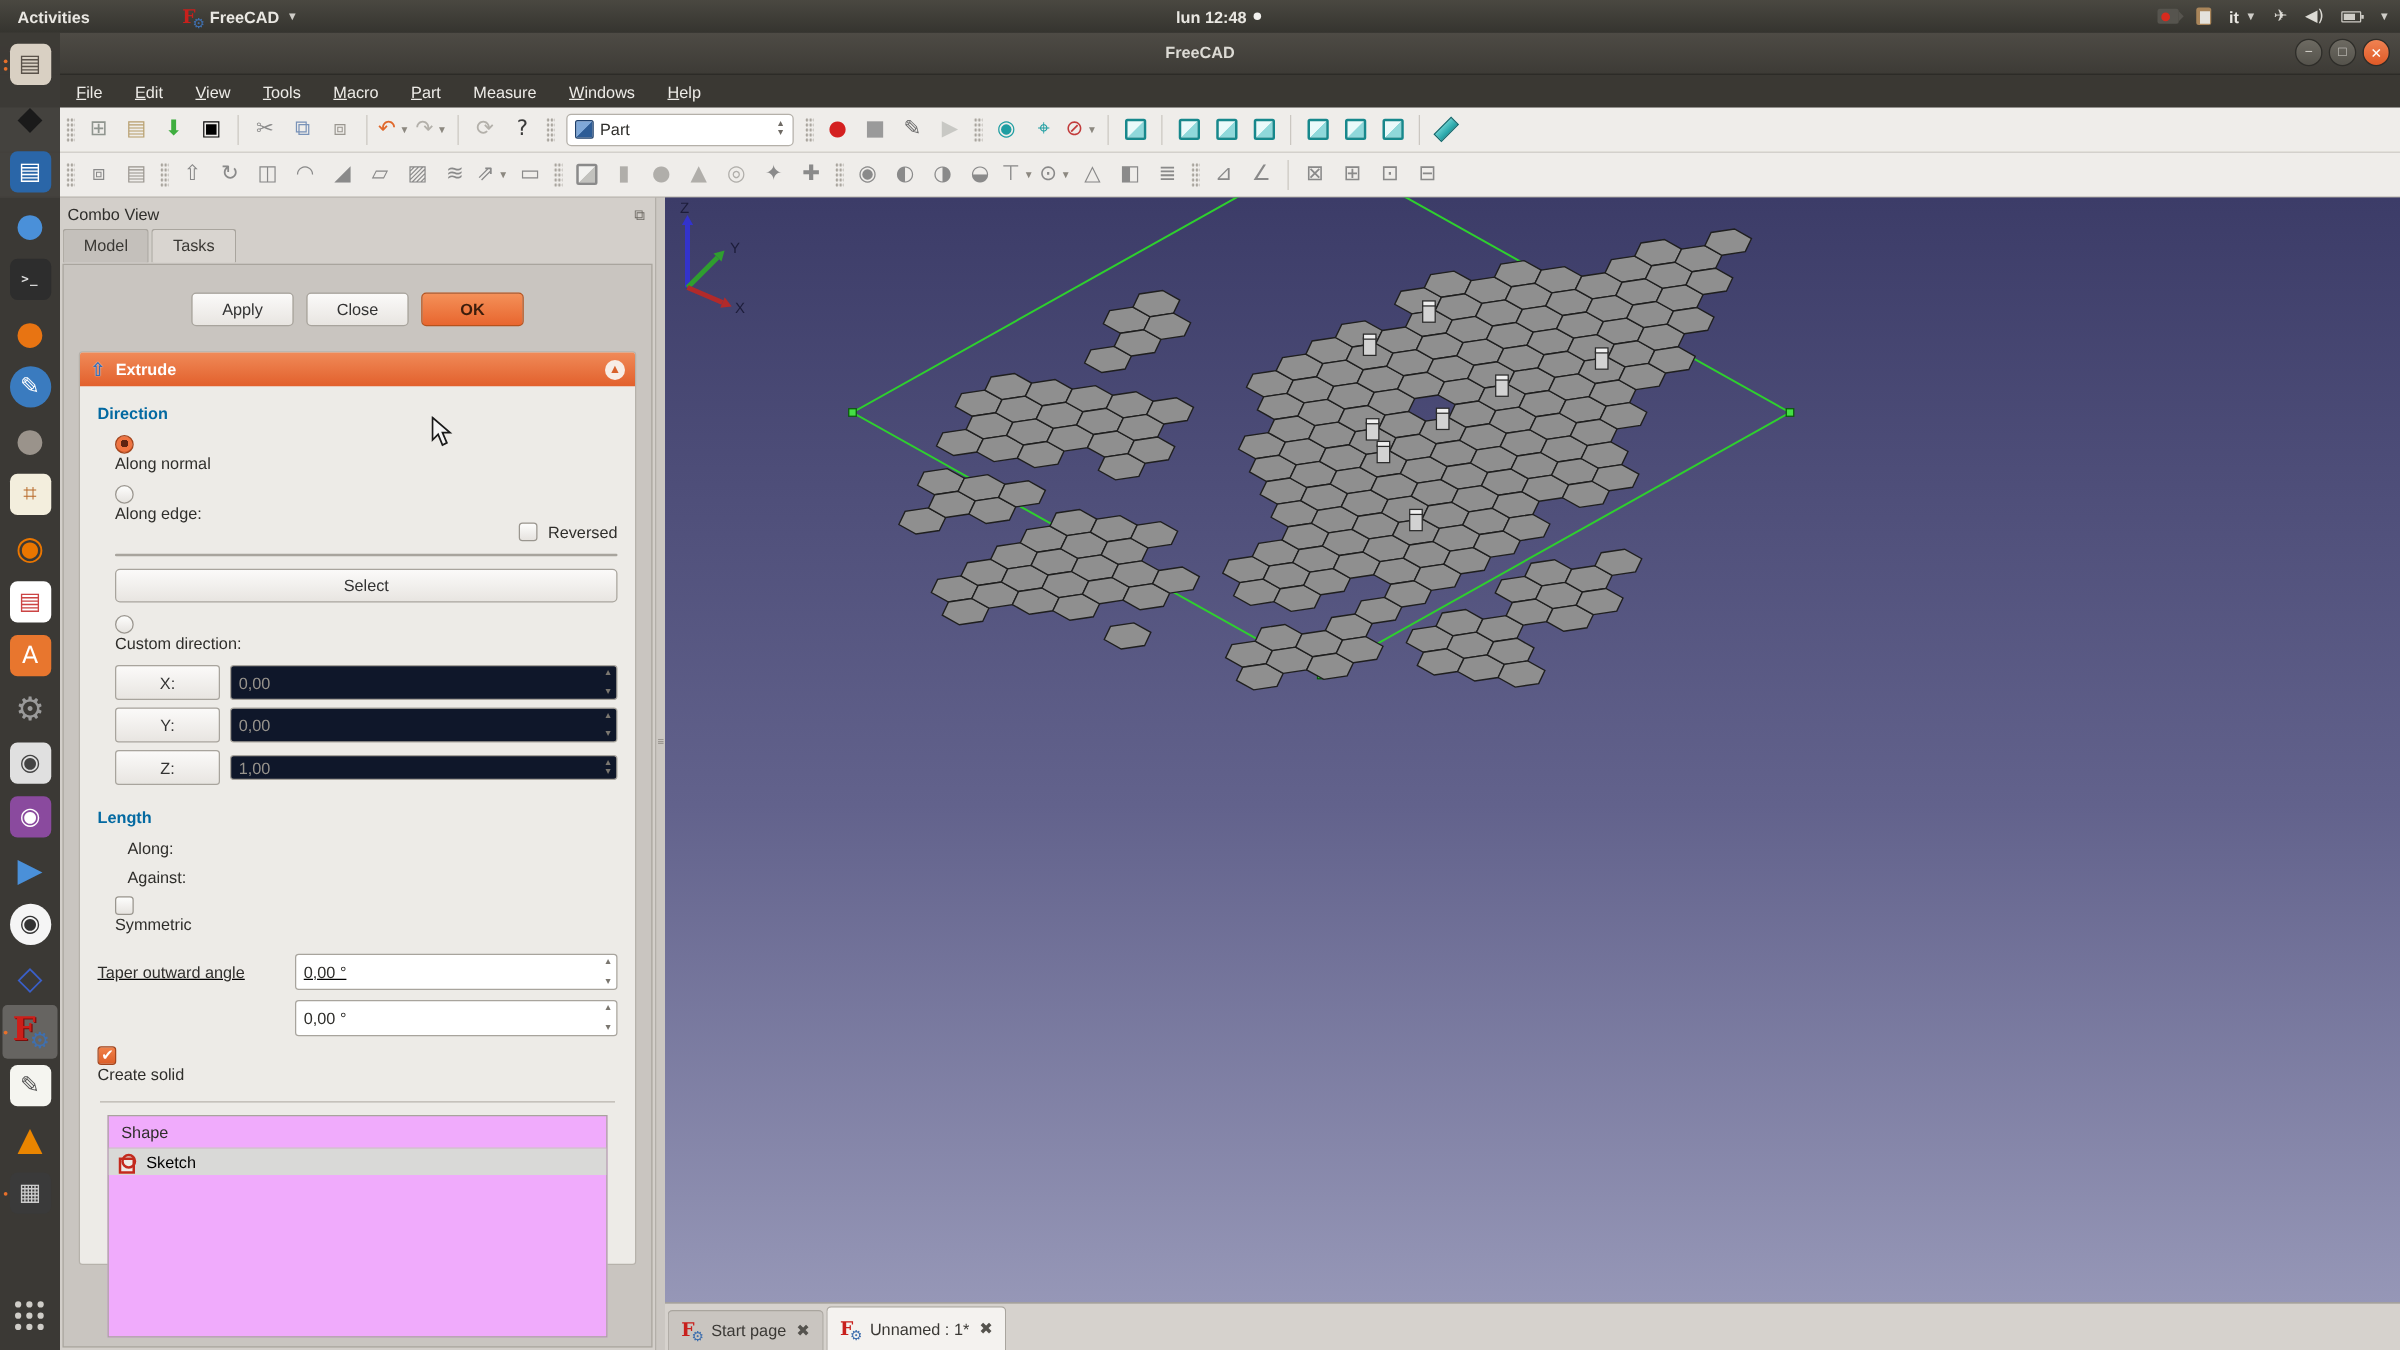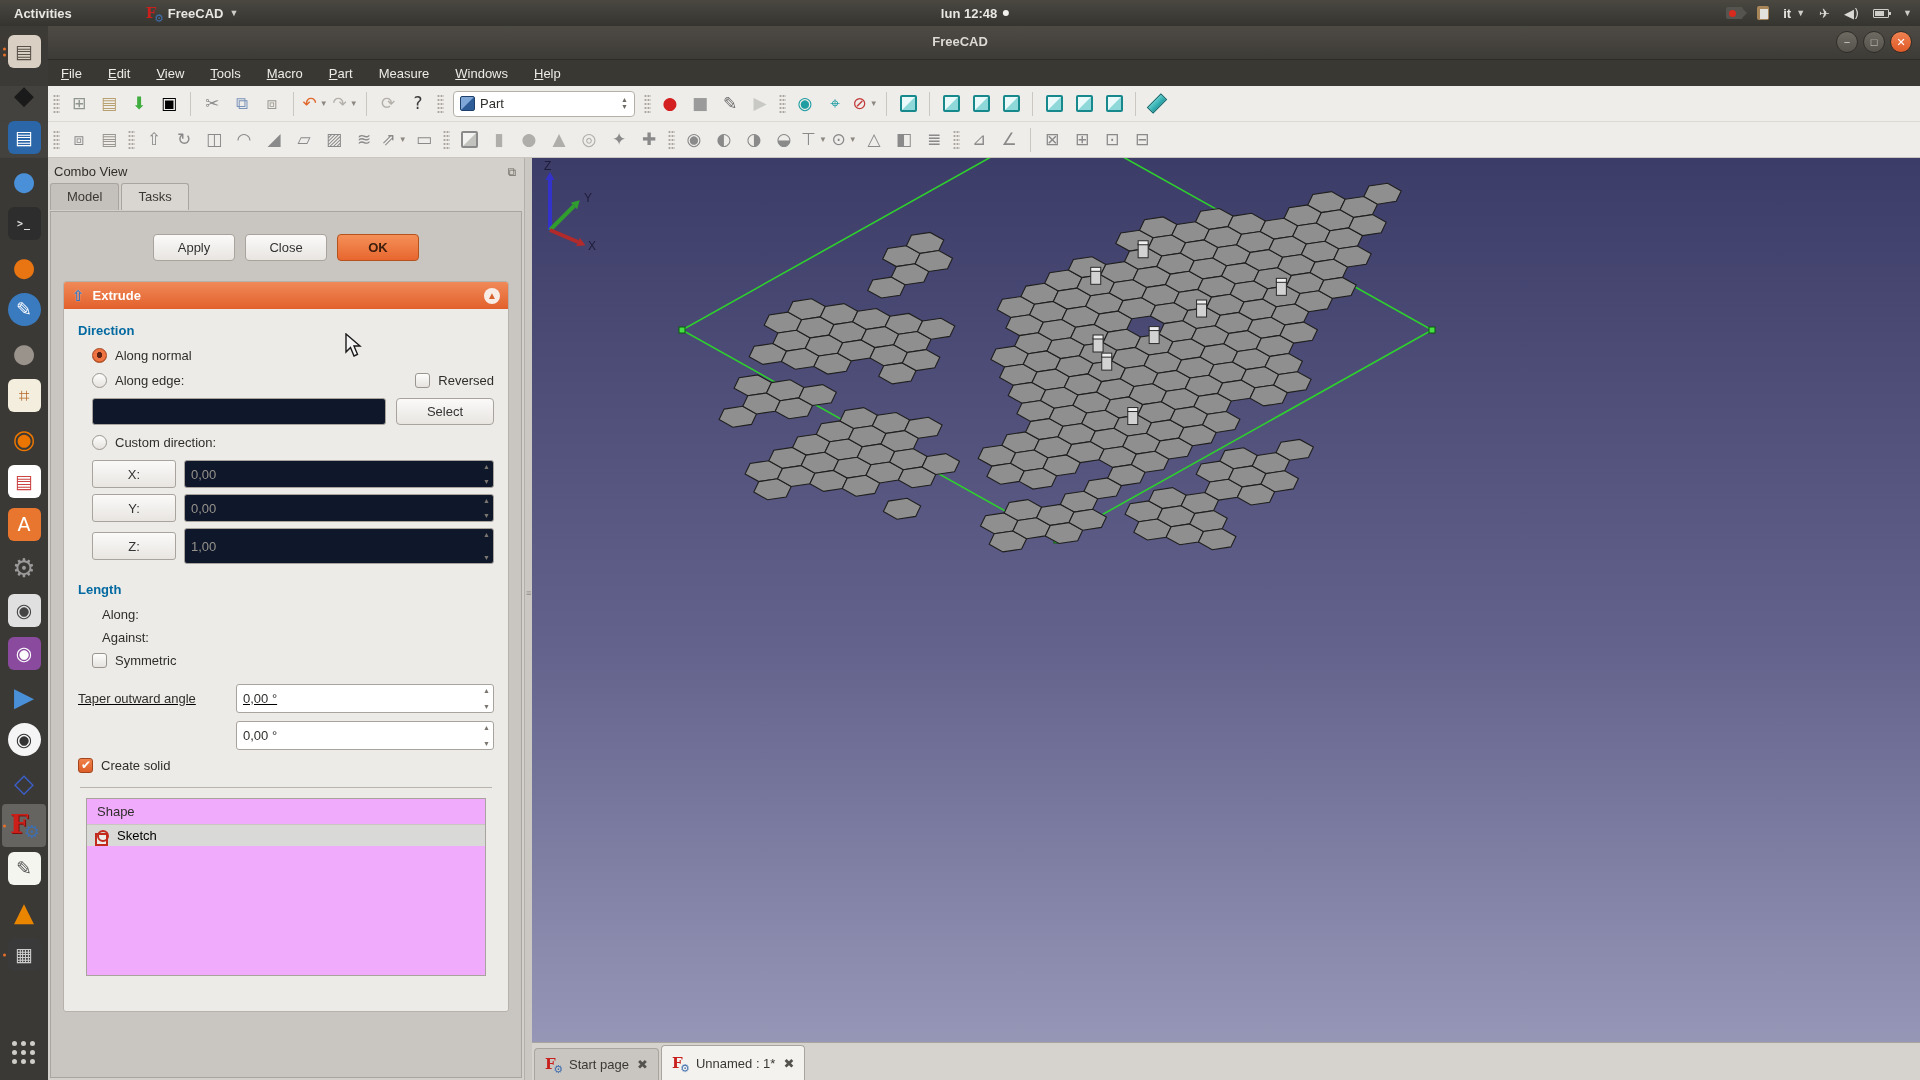--- a/index.html
+++ b/index.html
@@ -93,41 +93,41 @@
   .btn.mn::first-letter { text-decoration:underline; }
 
   .task-box { background:#edebe7; border:1px solid #b6b2ab; border-radius:3px; height:731px; position:relative; }
   .task-header { height:27px; background:linear-gradient(#f08a58,#e2602c); border-radius:2px 2px 0 0;
     display:flex; align-items:center; padding:0 8px; color:#fff; font-weight:bold; }
   .task-header .hico { color:#3a6db0; font-size:15px; margin-right:8px; text-shadow:0 0 1px #fff; }
   .task-header .collapse { margin-left:auto; width:16px; height:16px; background:#f7ede6; border-radius:50%;
     color:#d8622c; font-size:10px; display:flex; align-items:center; justify-content:center; }
   .task-body { padding:10px 14px 0; }
   .sec-h { font-weight:bold; color:#0369a1; margin:4px 0 10px; }
-  .ctl-row { display:flex; margin:0 0 10px 14px; }
+  .ctl-row { display:flex; margin:0 0 10px 14px;flex-direction:column; }
   .radio { width:15px; height:15px; border-radius:50%; border:1px solid #9a968f; background:linear-gradient(#fdfdfc,#e6e3df); margin-right:8px; flex:0 0 auto; }
   .radio.sel { background:radial-gradient(circle at 50% 45%, #5e2312 0 3px, #ef7442 3px 6px, #c85425 7px); border-color:#a3441c; }
   .checkbox { width:15px; height:15px; border-radius:3px; border:1px solid #9a968f; background:linear-gradient(#fdfdfc,#e6e3df); margin-right:8px; flex:0 0 auto; }
   .checkbox.checked { background:linear-gradient(#f0814a,#dd5e28); border-color:#a3441c; position:relative; }
   .checkbox.checked::after { content:"✔"; position:absolute; left:2px; top:-1px; color:#fff; font-size:12px; }
   .lab { color:#2f2e2b; }
   .field { position:relative; height:27px; background:#fff; border:1px solid #a8a49d; border-radius:3px;
     display:flex; align-items:center; padding:0 6px; color:#2f2e2b; font-size:13px; }
   .field.disabled { background:#0f172a; color:#97938c; }
   .field.focus { border:2px solid #d95e2a; }
   .field .spin { position:absolute; right:3px; top:2px; bottom:2px; display:flex; flex-direction:column; justify-content:space-between; font-size:7px; color:#7a766f; line-height:1; }
   .xyz-row { display:flex; align-items:center; gap:8px; margin:0 0 6px 14px; }
   .xyz-lab { width:84px; height:28px; border:1px solid #a8a49d; border-radius:3px;
     background:linear-gradient(#fbfaf9,#e8e5e1); display:flex; align-items:center; justify-content:center; color:#333; }
   .len-row { display:flex; align-items:center; margin:0 0 8px 0; }
   .len-row .ll { width:88px; text-align:left; padding-left:24px; color:#2f2e2b; }
   .divider { height:1px; background:#b8b4ad; margin:14px 2px 10px; }
   .shape-list { margin:0 8px; background:#f0abfc; border:1px solid #a8a49d; height:178px; }
   .shape-head { padding:5px 10px; border-bottom:1px solid #c9c5bf; color:#2f2e2b; }
-  .shape-row { display:flex; align-items:flex-end; gap:8px; padding:3px 8px; background:#d9d9d7; }
+  .shape-row { display:flex; align-items:center; gap:8px; padding:3px 8px; background:#d9d9d7; }
   .sketch-ico { position:relative; width:14px; height:13px; }
   .sketch-ico::before { content:""; position:absolute; left:0; top:3px; width:9px; height:9px; border:2px solid #c32a1e; background:#edebe7; }
   .sketch-ico::after { content:""; position:absolute; right:0; top:0; width:8px; height:8px; border:2px solid #c32a1e; border-radius:50%; }
 
   #splitter { position:absolute; left:524px; top:158px; width:8px; height:922px; background:#cbc7c2; border-left:1px solid #b3afa9; }
   #splitter .grip { position:absolute; top:430px; left:1px; color:#8f8b85; font-size:9px; }
 
   
   #viewport { position:absolute; left:532px; top:158px; width:1388px; height:884px;
     background:linear-gradient(#3c3c68 0%, #62628c 55%, #9697b7 100%); }
@@ -449,21 +449,21 @@
             <div class="field disabled" style="flex:1; height:28px;">
               <span>0,00</span>
               <span class="spin">
                   <span>▲</span>
                   <span>▼</span>
                 </span>
             </div>
           </div>
           <div class="xyz-row">
             <div class="xyz-lab">Z:</div>
-            <div class="field disabled" style="flex:1; height:36px;">
+            <div class="field disabled" style="flex:1; height:20px;">
               <span>1,00</span>
               <span class="spin">
                   <span>▲</span>
                   <span>▼</span>
                 </span>
             </div>
           </div>
 
           <div class="sec-h" style="margin-top:18px;">Length</div>
 

